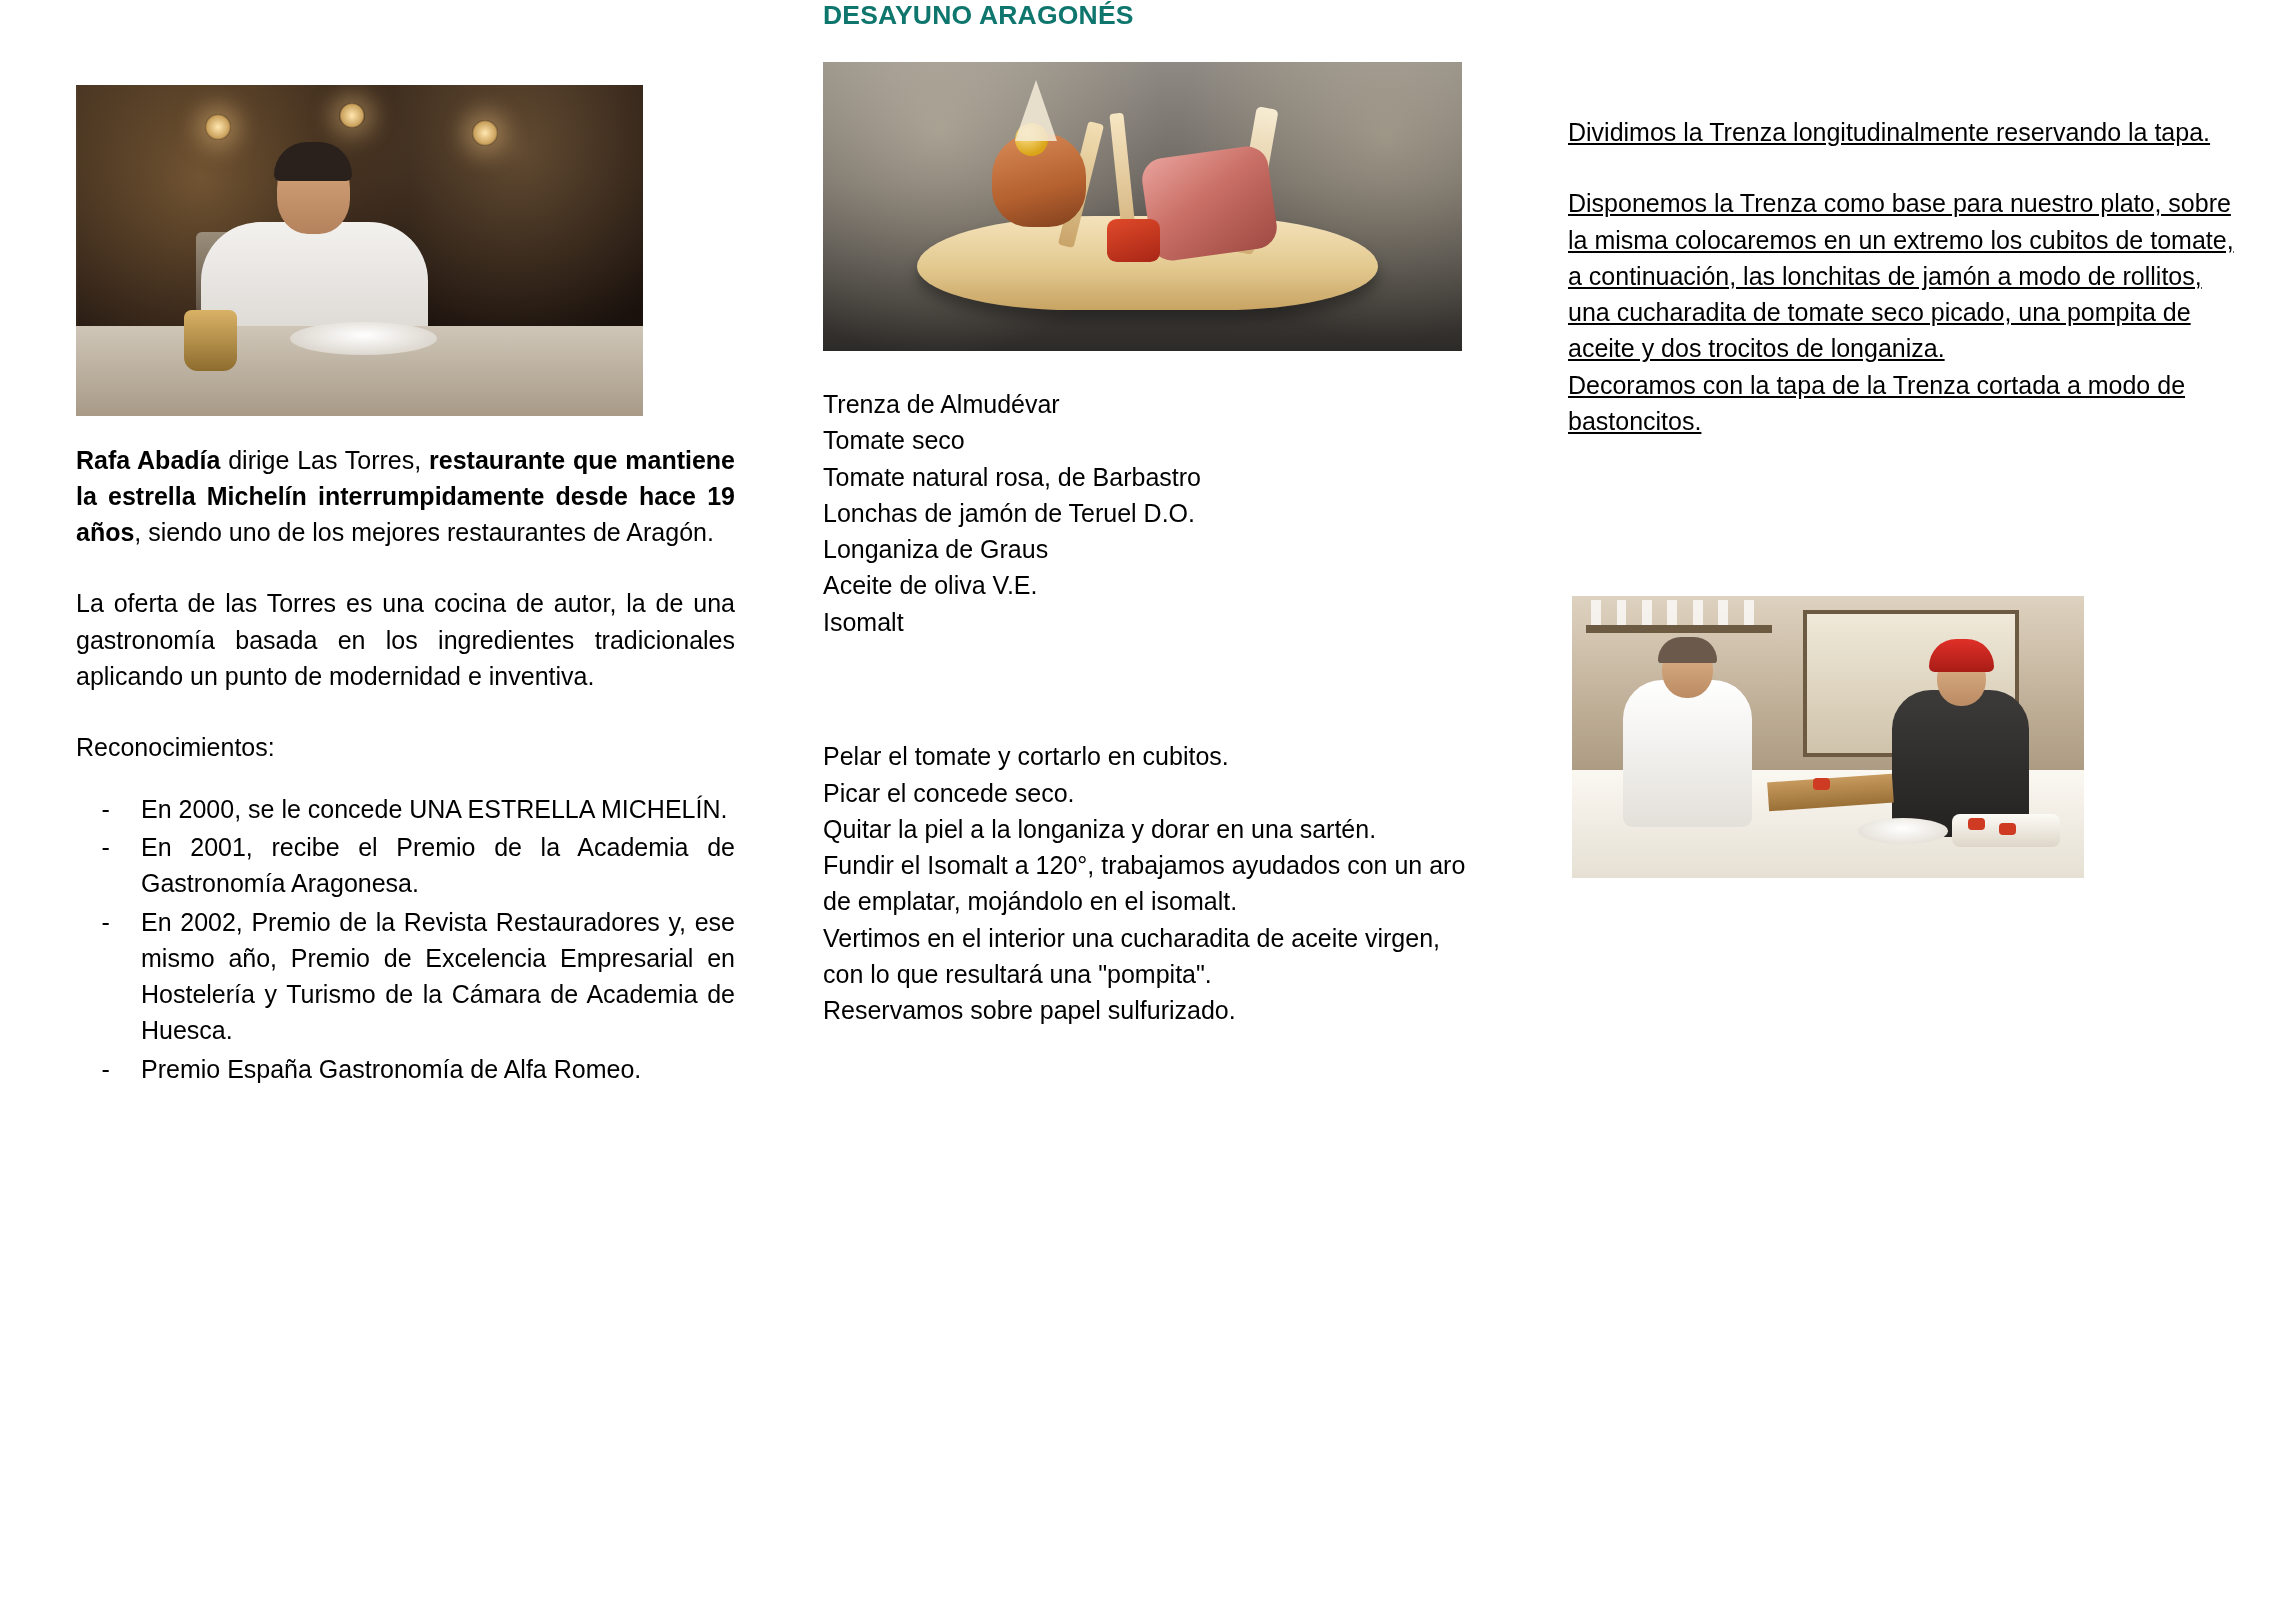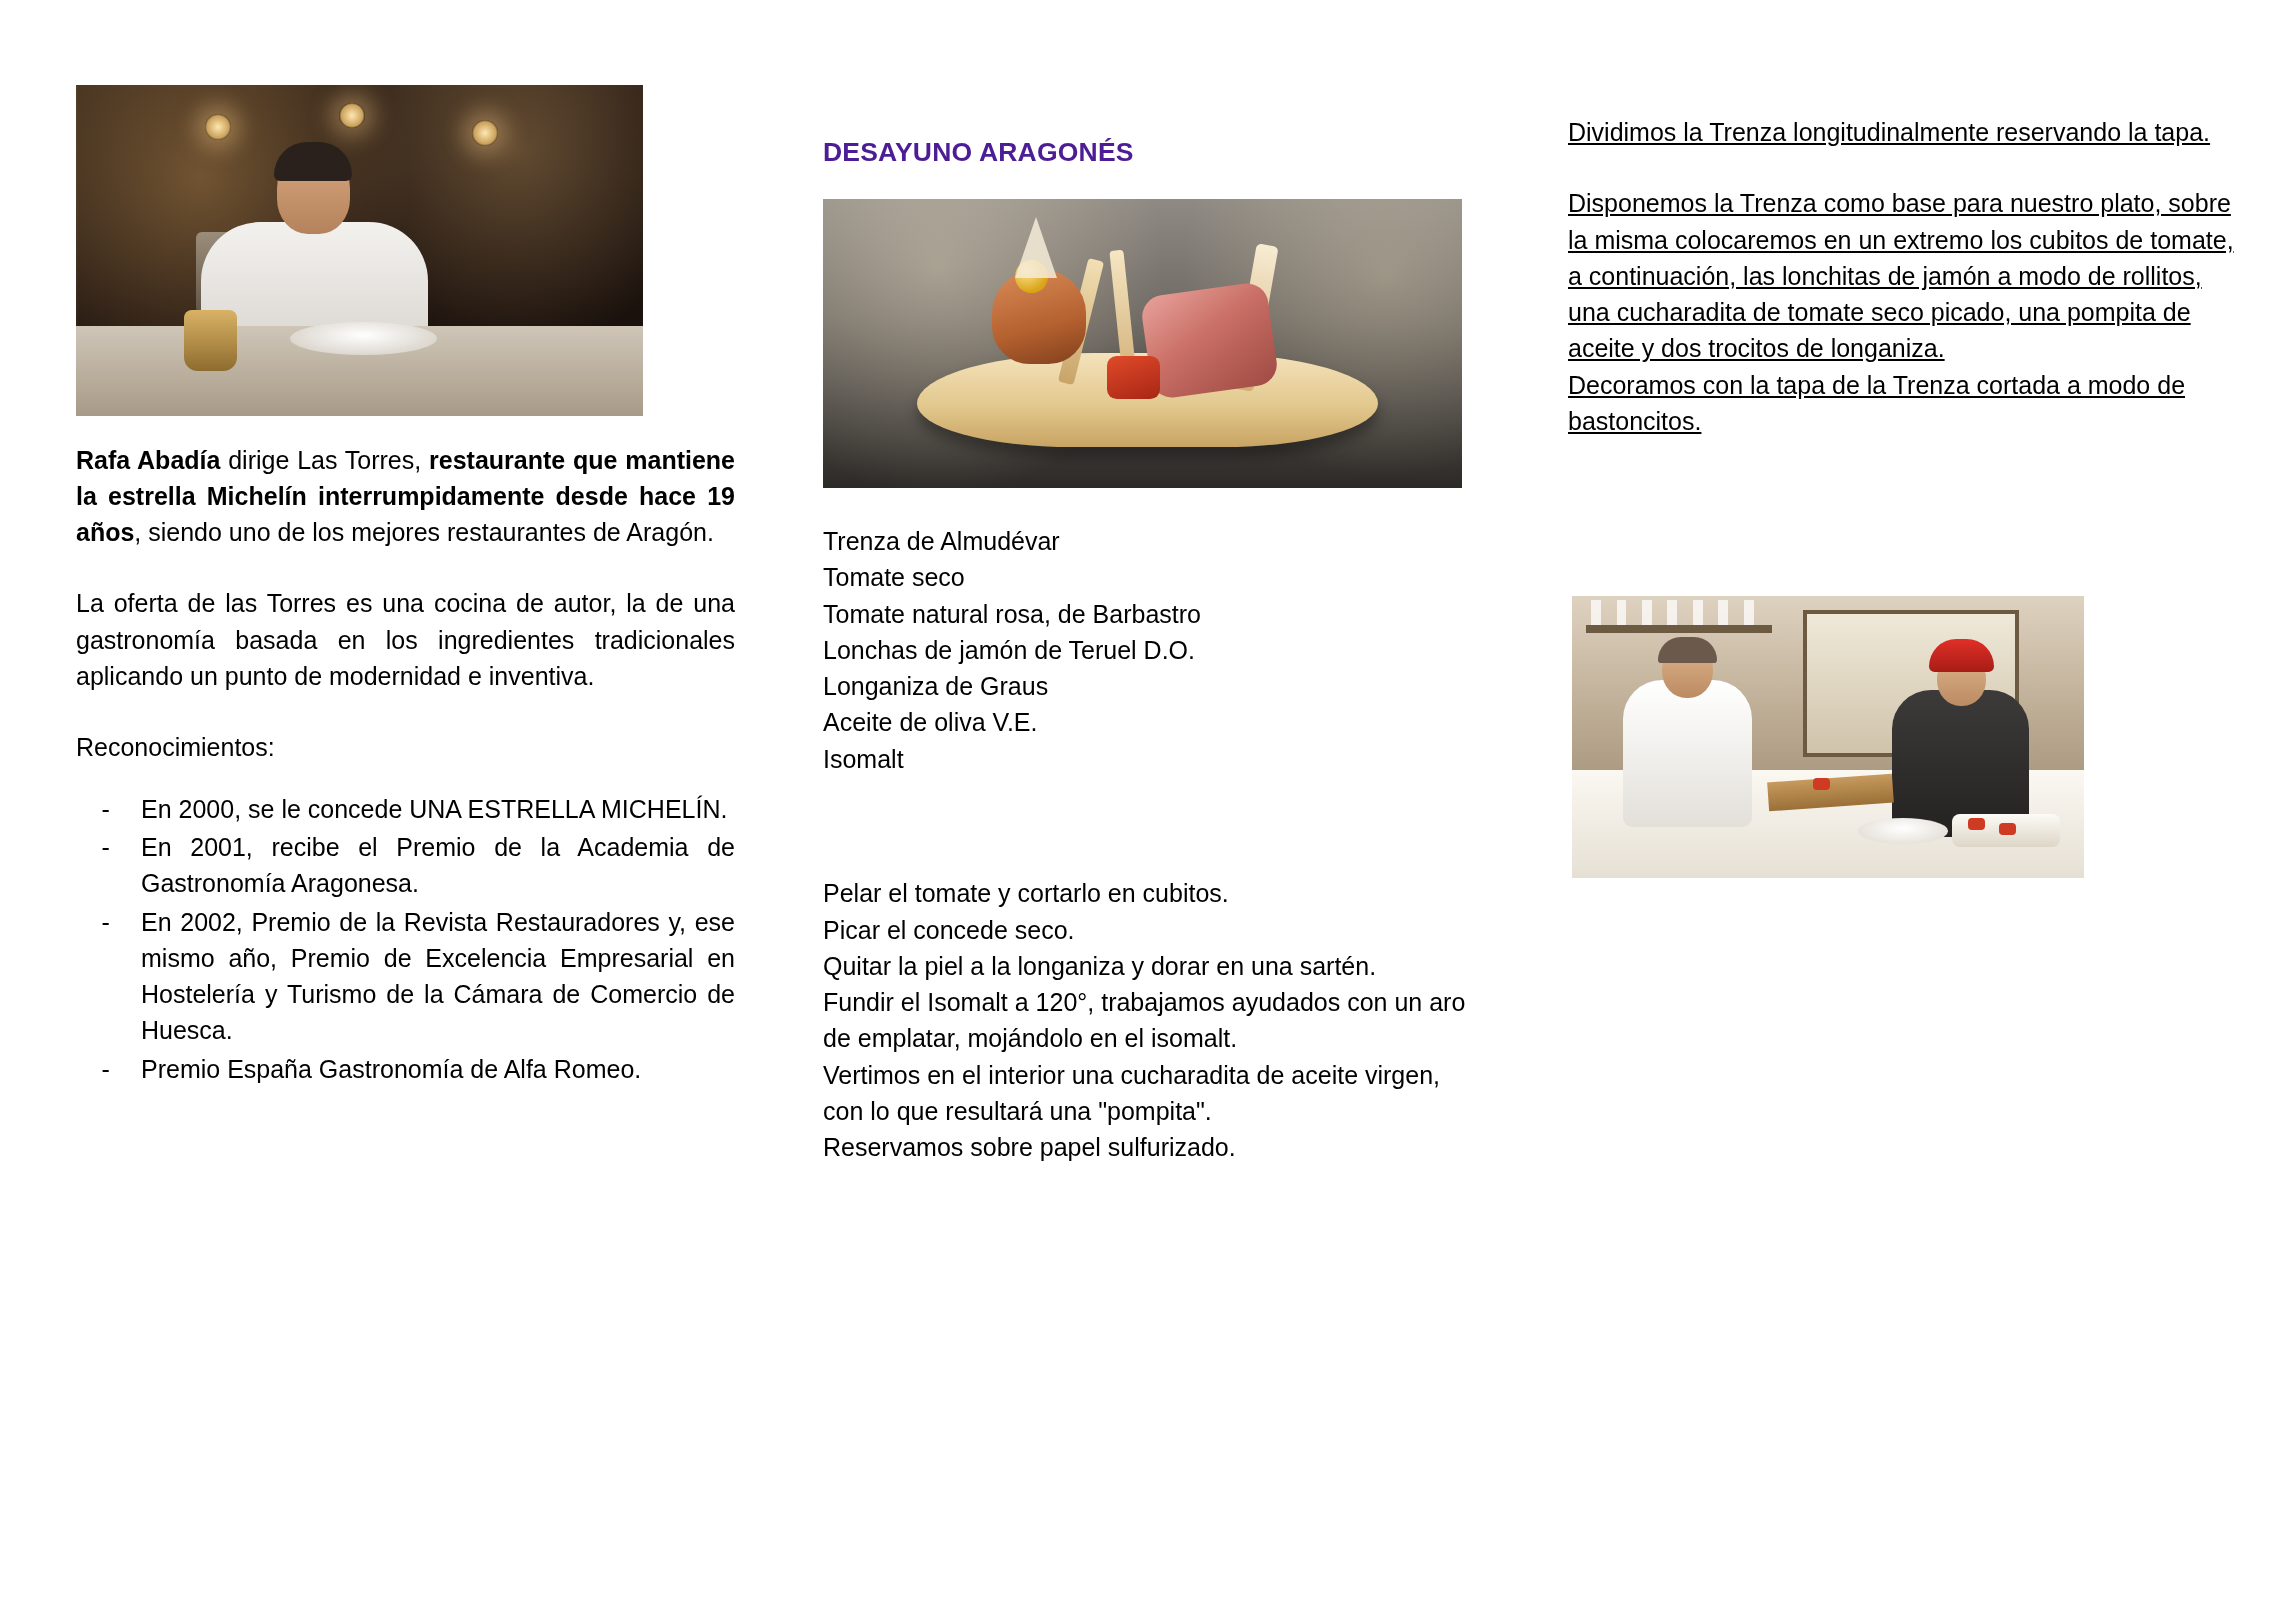--- a/index.html
+++ b/index.html
@@ -136,25 +136,24 @@
     text-align: justify;
   }
   ul.awards li .dash {
     position: absolute;
     left: 25.5px;
     top: 0;
   }
 
   
   .mid-title {
-    color: #4c1d95;
+    color: #0f766e;
     font-weight: bold;
     font-size: 26.5px;
     letter-spacing: 0.2px;
-    margin-top: 137px;
   }
   .photo-dish {
     position: relative;
     width: 639px;
     height: 289px;
     margin-top: 31px;
     overflow: hidden;
     background: #5d5852;
   }
   .photo-dish .bgd {
@@ -394,21 +393,21 @@
       <li>
         <span class="dash">-</span>
         <span>En 2000, se le concede UNA ESTRELLA MICHELÍN.</span>
       </li>
       <li>
         <span class="dash">-</span>
         <span>En 2001, recibe el Premio de la Academia de Gastronomía Aragonesa.</span>
       </li>
       <li>
         <span class="dash">-</span>
-        <span>En 2002, Premio de la Revista Restauradores y, ese mismo año, Premio de Excelencia Empresarial en Hostelería y Turismo de la Cámara de Comercio de Huesca.</span>
+        <span>En 2002, Premio de la Revista Restauradores y, ese mismo año, Premio de Excelencia Empresarial en Hostelería y Turismo de la Cámara de Academia de Huesca.</span>
       </li>
       <li>
         <span class="dash">-</span>
         <span>Premio España Gastronomía de Alfa Romeo.</span>
       </li>
     </ul>
   </div>
 
   <div class="col col-mid">
 

